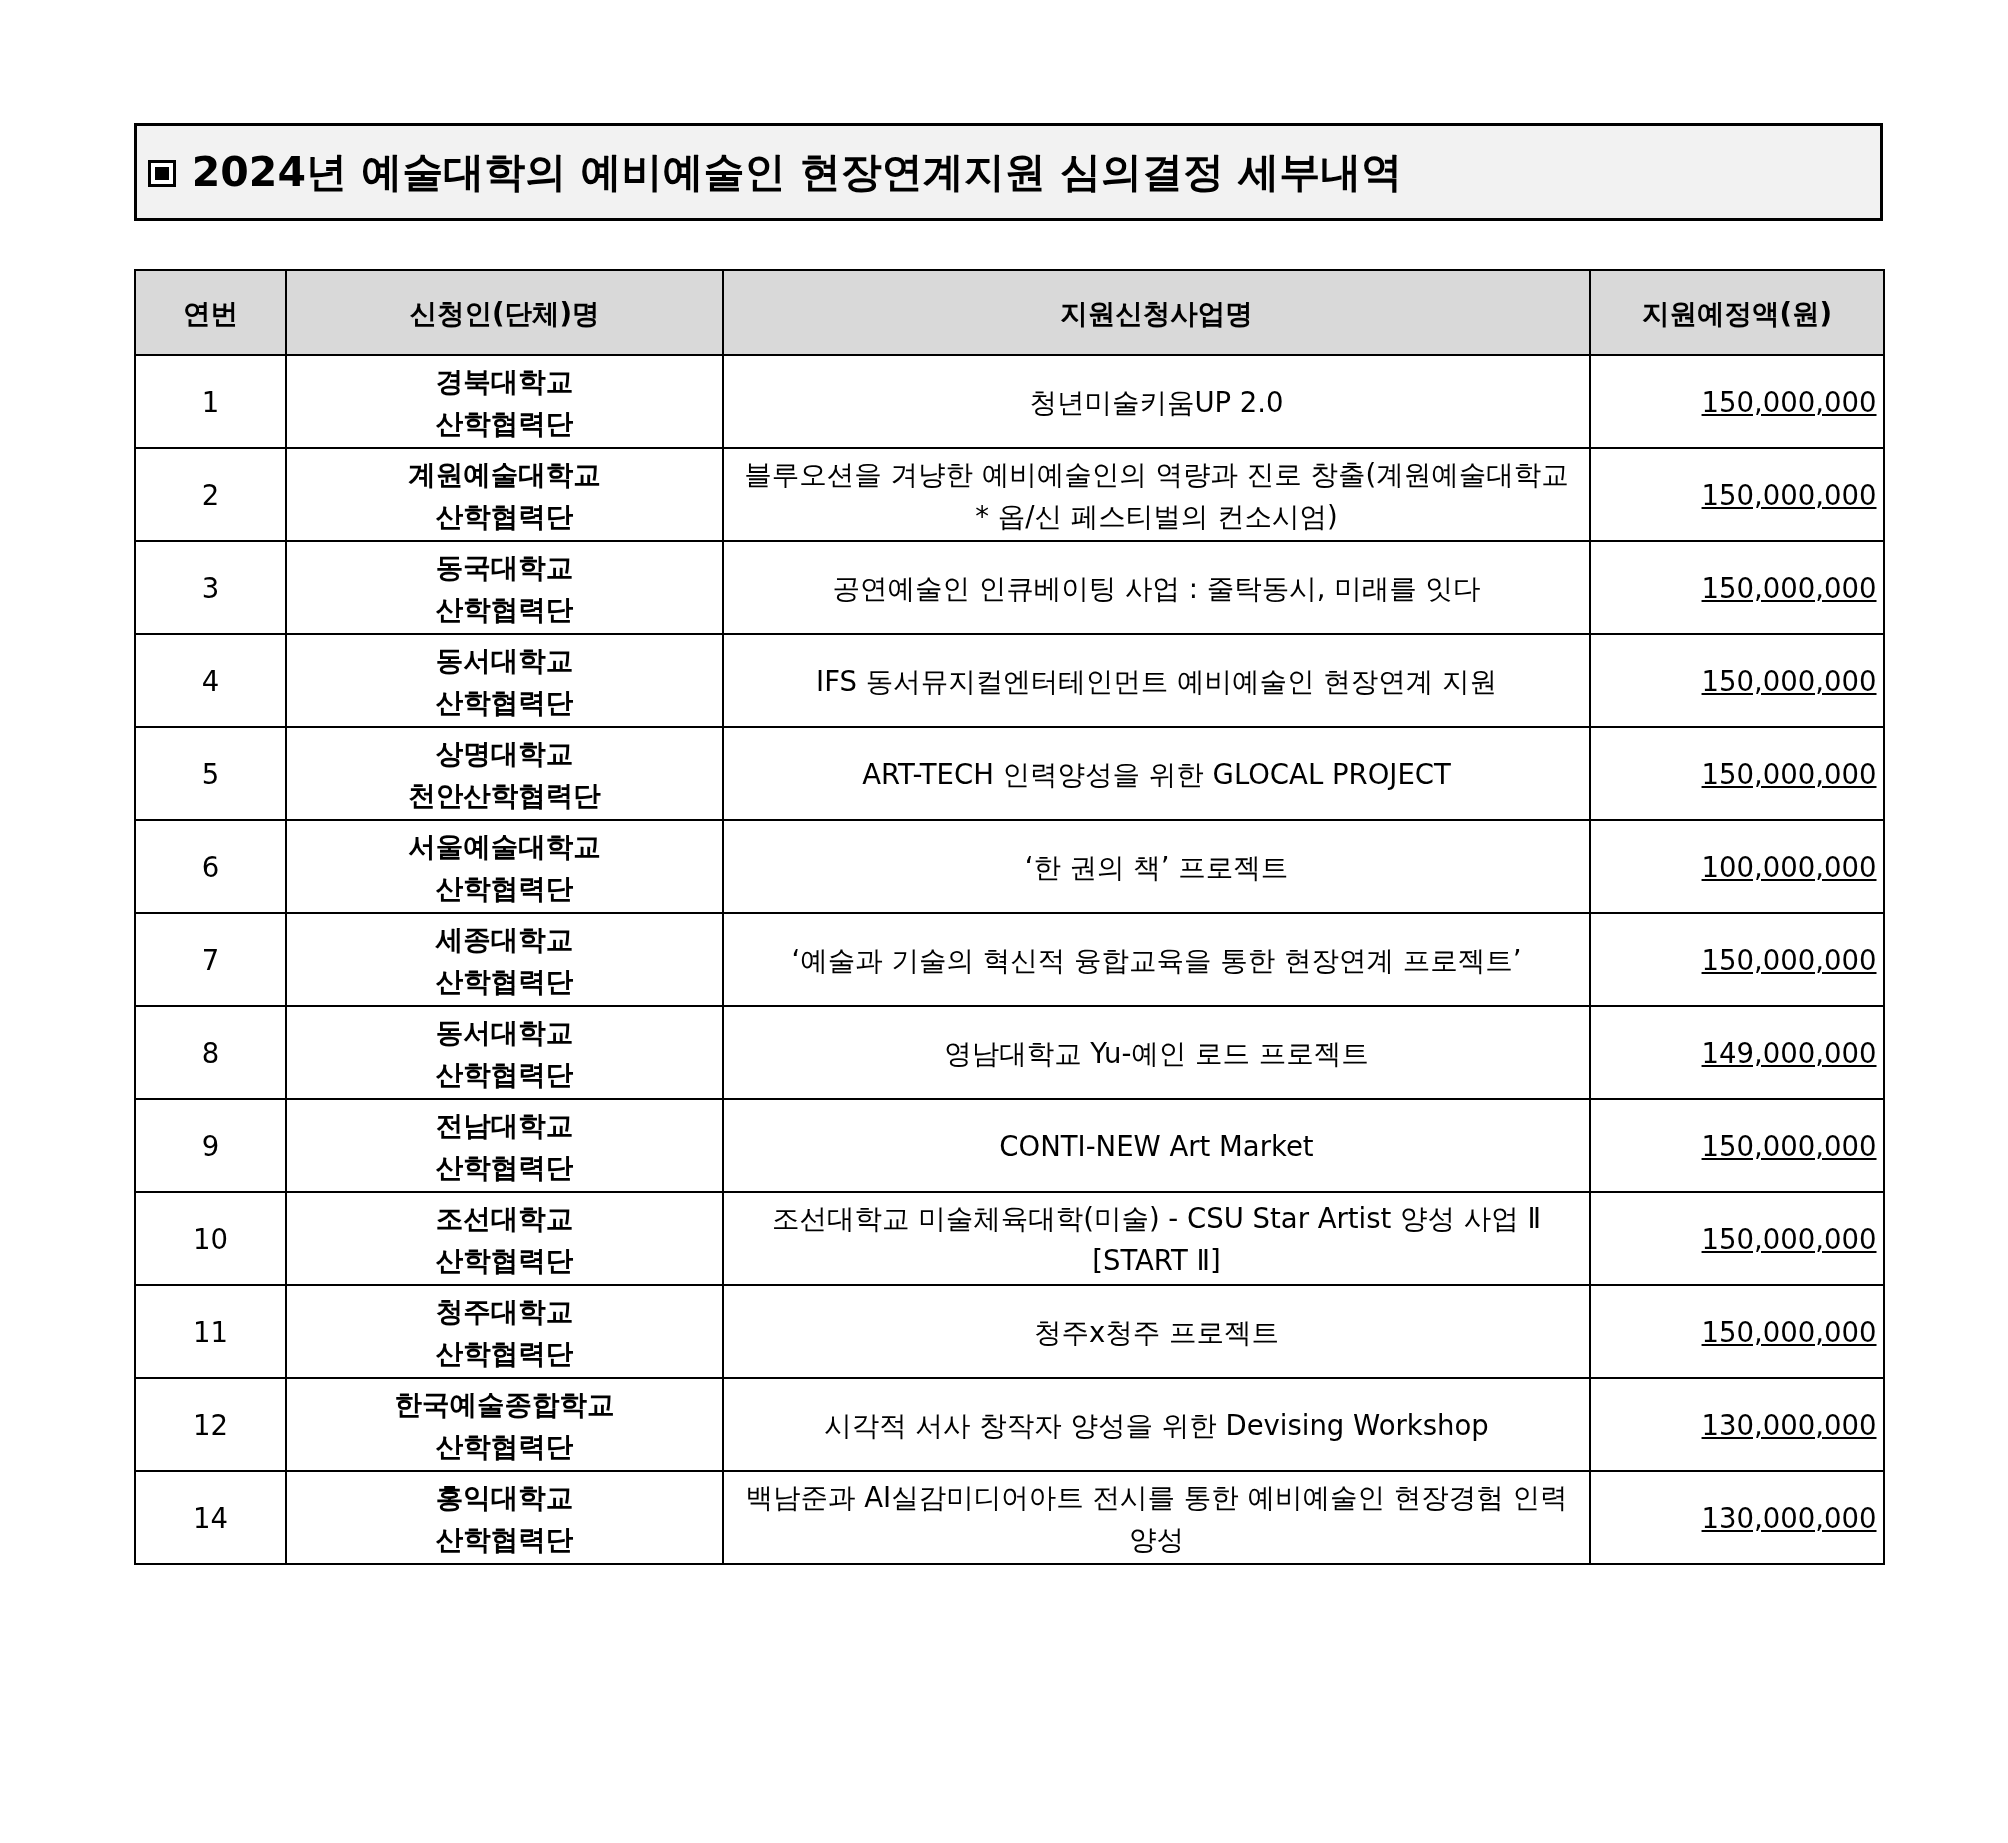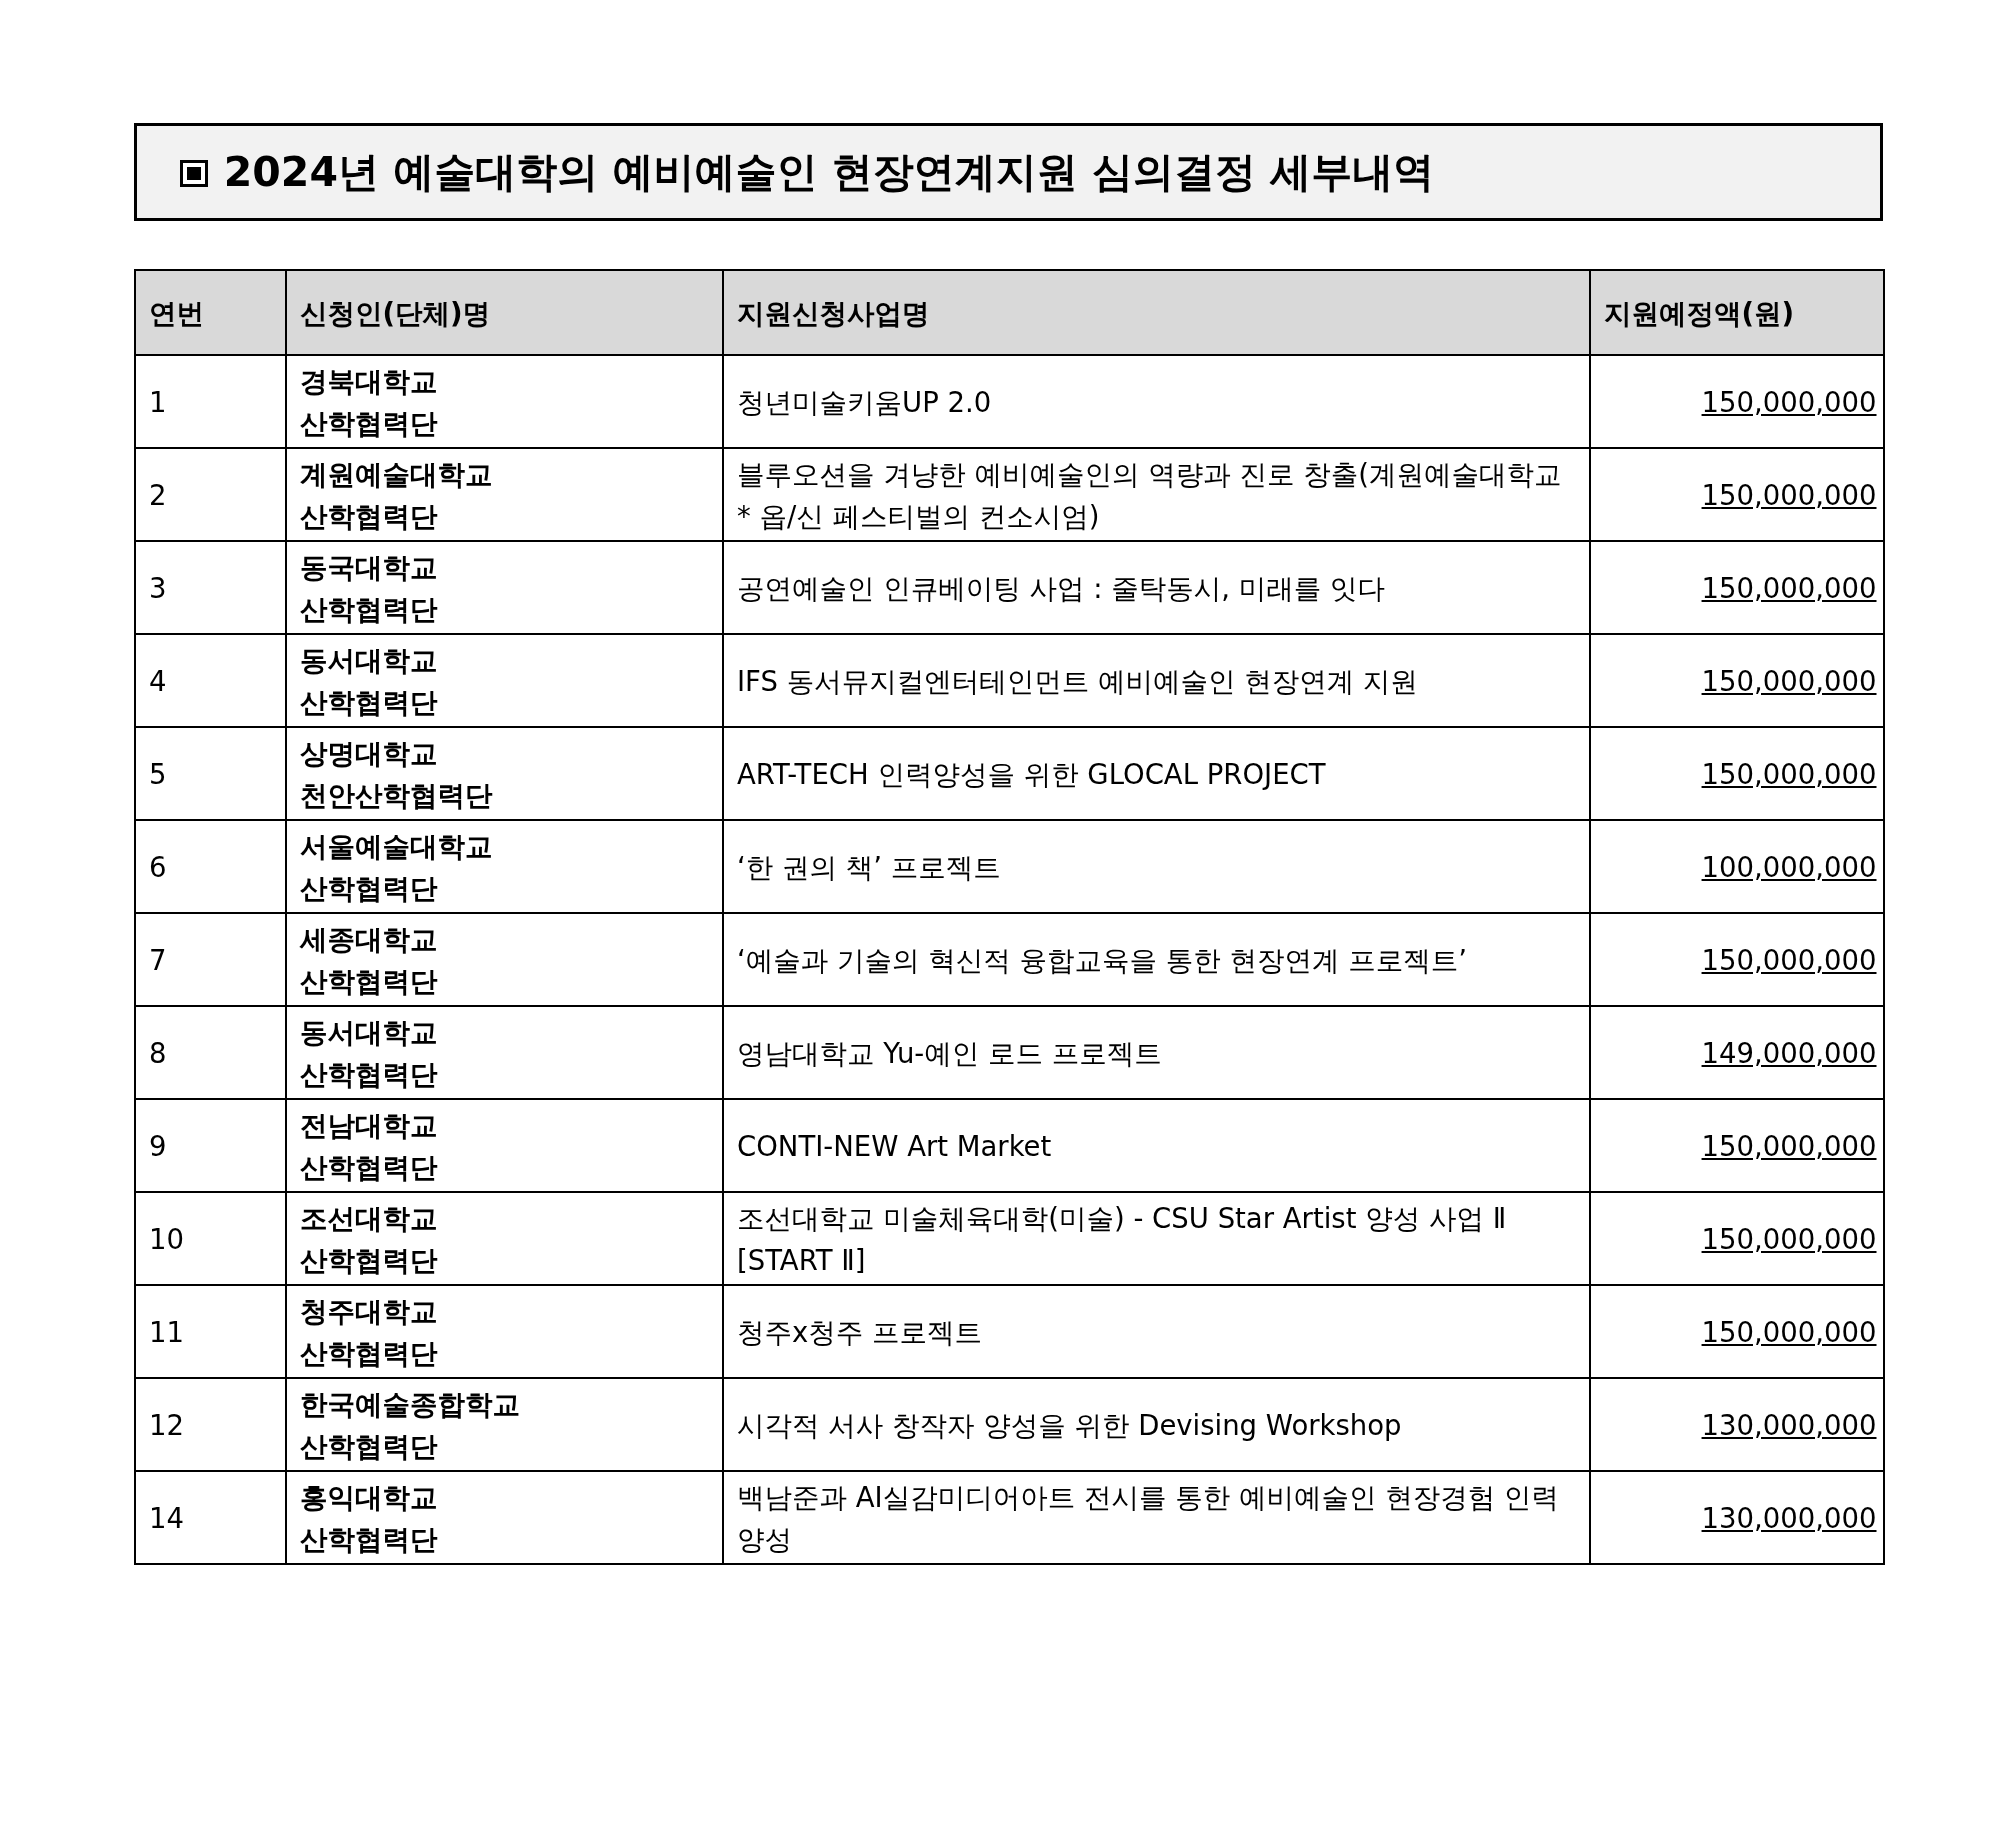--- a/index.html
+++ b/index.html
@@ -26,21 +26,20 @@
       align-items: center;
       box-sizing: content-box;
     }
     .title-text {
       font-size: 41px;
       font-weight: bold;
       padting-left: 11.3px;
       padding-left: 11.3px;
       letter-spacing: 0px;
       white-space: nowrap;
-      margin-left: 32px;
     }
     .title-marker {
       display: inline-block;
       width: 27.5px;
       height: 27.5px;
       border: 3.2px solid #000;
       box-sizing: border-box;
       position: relative;
       margin-right: 16px;
       vertical-align: -1.6px;
@@ -55,21 +54,21 @@
     table.grid {
       position: absolute;
       left: 134px;
       top: 269px;
       width: 1750px;
       border-collapse: collapse;
       table-layout: fixed;
     }
     table.grid th, table.grid td {
       border: 2.4px solid #000;
-      text-align: left;
+      text-align: center;
       vertical-align: middle;
       padding: 0 13px;
       font-size: 27.5px;
       line-height: 42px;
     }
     table.grid thead th {
       background: #d9d9d9;
       font-weight: bold;
       height: 83px;
       font-size: 27.5px;

